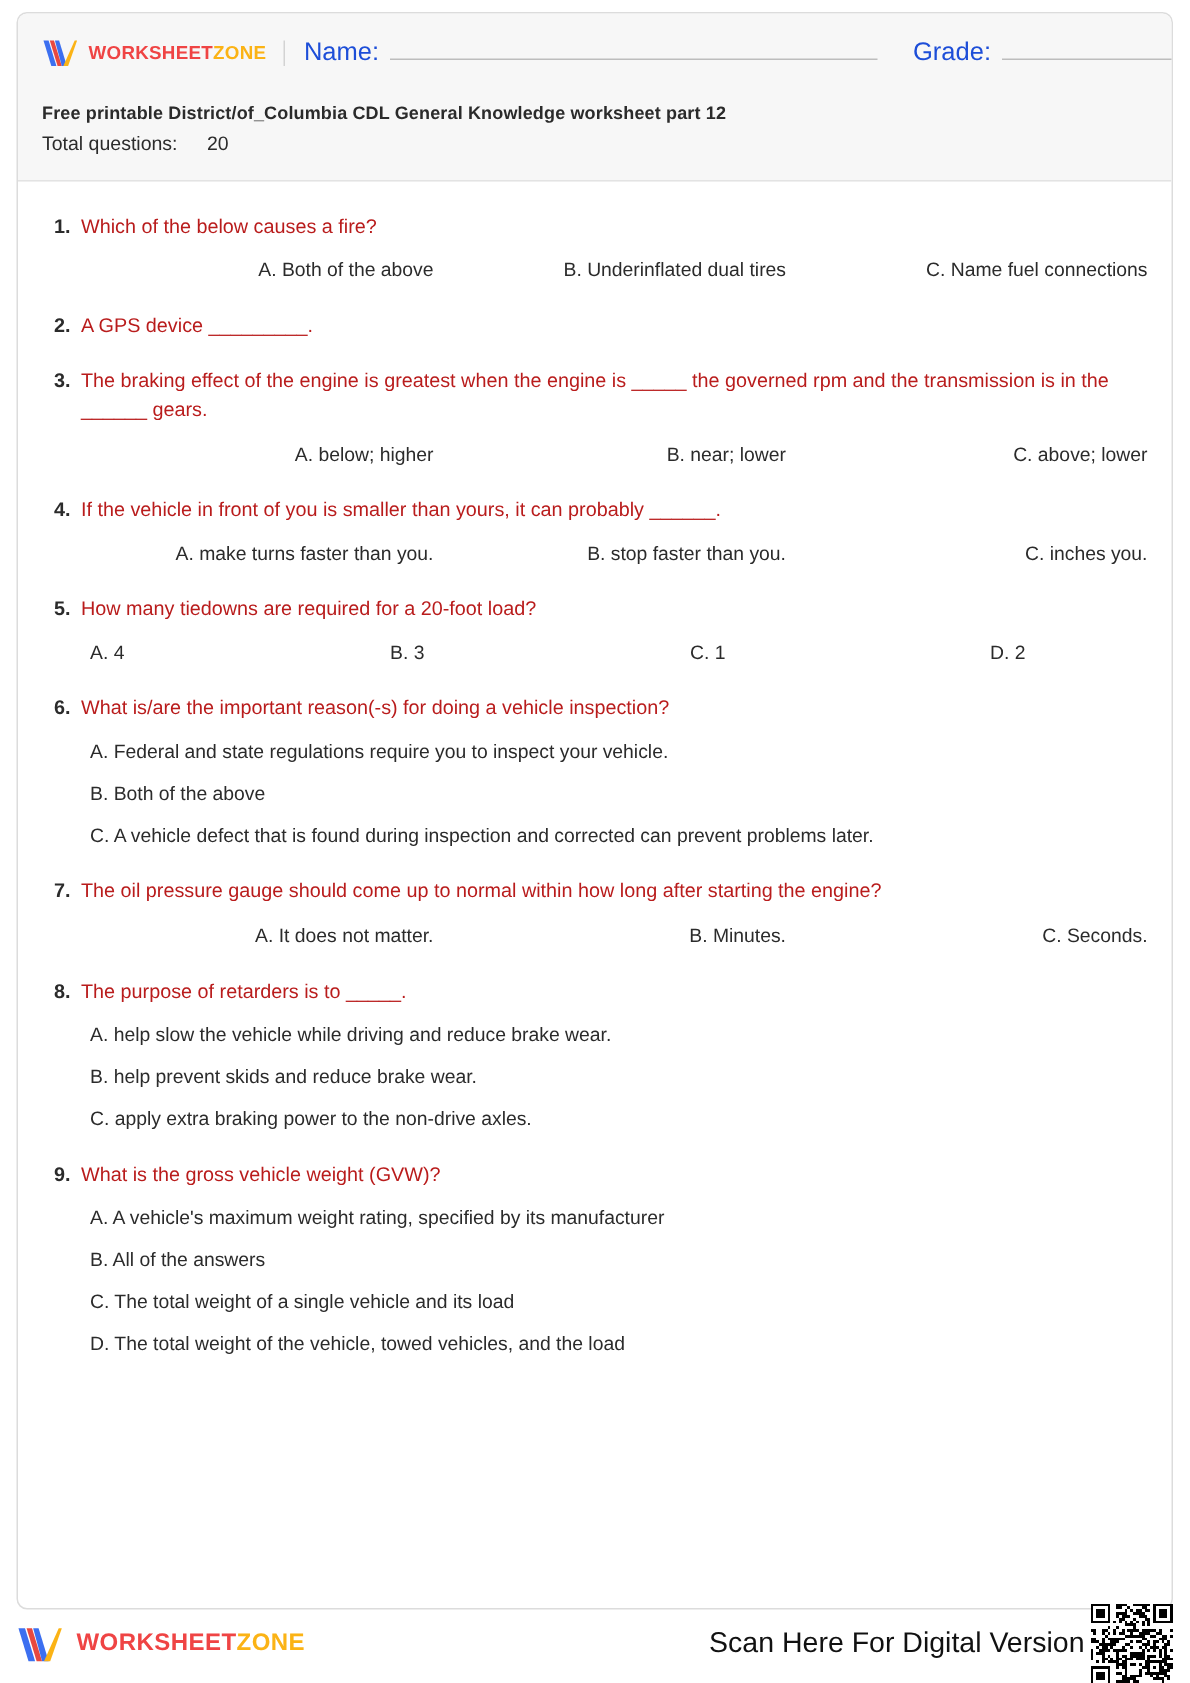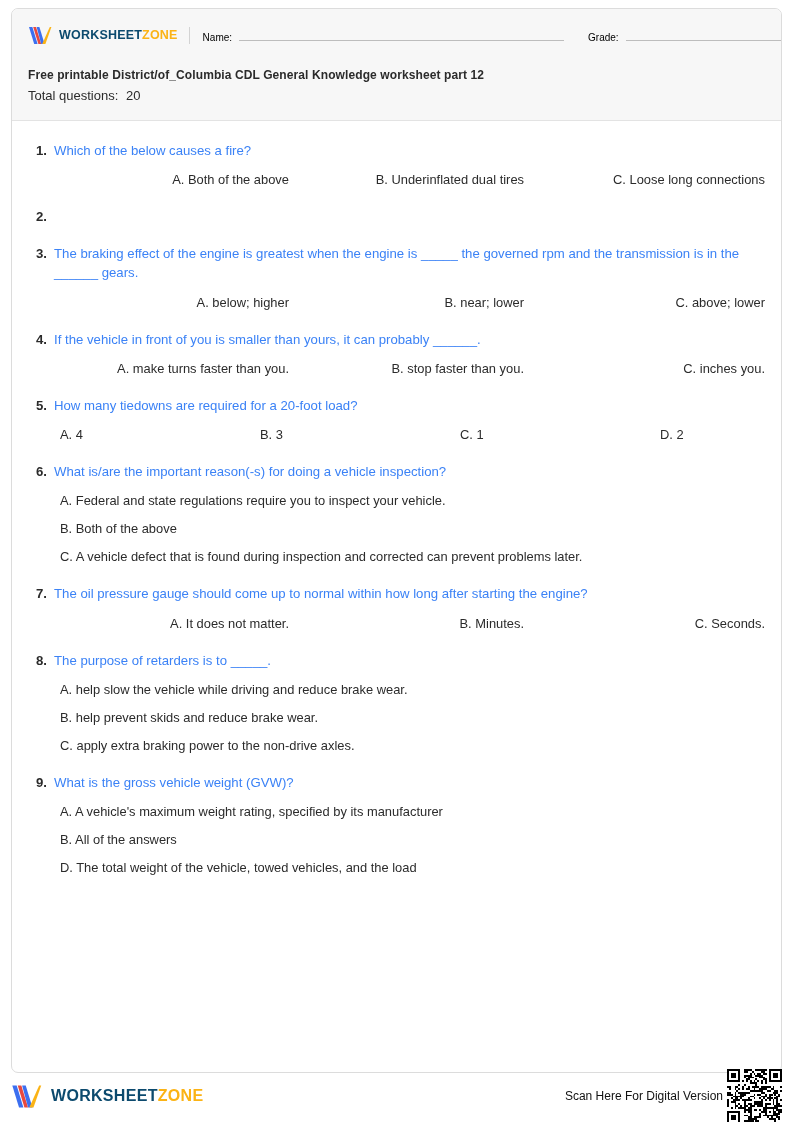--- a/index.html
+++ b/index.html
@@ -53,39 +53,39 @@
   }
 
   .brand-mark { display: block; }
 
   .brand-text {
     font-size: 12.5px;
     font-weight: bold;
     letter-spacing: 0.2px;
     white-space: nowrap;
   }
-  .brand-text .w { color: #0c4a6e; }
+  .brand-text .w { color: #ef4444; }
   .brand-text .z { color: #fbb315; }
 
   .brand-divider {
     width: 1px;
     height: 17px;
     background: #d3d3d3;
     margin: 0 13px 0 11px;
     flex: 0 0 auto;
   }
 
   .field {
     display: flex;
     align-items: baseline;
     flex: 0 0 auto;
   }
   .field-label {
-    font-size: 10px;
-    color: #000000;
+    font-size: 17px;
+    color: #1d4ed8;
     white-space: nowrap;
   }
   .field-line {
     border-bottom: 1px solid #bdbdbd;
     height: 13px;
     margin-left: 7px;
   }
   .field-name .field-line { width: 325px; }
   .field-grade { margin-left: 24px; }
   .field-grade .field-line { width: 179px; }
@@ -96,21 +96,21 @@
     font-weight: bold;
     color: #2b2b2b;
     letter-spacing: 0.1px;
   }
 
   .sheet-meta {
     margin-top: 6px;
     font-size: 13px;
     color: #2b2b2b;
   }
-  .sheet-meta .meta-value { margin-left: 4px; }
+  .sheet-meta .meta-value { margin-left: 16px; }
 
   
   .sheet-body {
     padding: 20px 16px 10px 16px;
   }
 
   .question {
     display: flex;
     align-items: flex-start;
     margin-bottom: 18px;
@@ -125,21 +125,21 @@
     padding-right: 7px;
     line-height: 1.45;
     color: #2b2b2b;
   }
 
   .q-body { flex: 1 1 auto; min-width: 0; }
 
   .q-text {
     font-size: 13.2px;
     line-height: 1.45;
-    color: #3b82f6;
+    color: #b91c1c;
   }
 
   .q-options {
     margin-top: 11px;
     display: grid;
     gap: 10px 0;
   }
   .q-options.cols-1 { grid-template-columns: 1fr; }
   .q-options.cols-2 { grid-template-columns: 359px 1fr; }
   .q-options.cols-3 { grid-template-columns: 235px 235px 1fr; text-align: right; }
@@ -176,21 +176,21 @@
     letter-spacing: 0.3px;
   }
 
   .footer-right {
     display: flex;
     align-items: center;
     gap: 4px;
   }
 
   .scan-text {
-    font-size: 12px;
+    font-size: 19px;
     color: #111111;
     white-space: nowrap;
   }
 
   .qr { display: block; }
 </style>
 </head>
 <body>
 
 <div class="page">
@@ -235,27 +235,28 @@
     </div>
 
     <div class="sheet-body" id="questions-container">
         <div class="question">
           <div class="q-num">1.</div>
           <div class="q-body">
             <div class="q-text">Which of the below causes a fire?</div>
             <div class="q-options cols-3">
               <div class="q-option">A. Both of the above</div>
               <div class="q-option">B. Underinflated dual tires</div>
-              <div class="q-option">C. Loose long connections</div>
+              <div class="q-option">C. Name fuel connections</div>
             </div>
           </div>
         </div>
         <div class="question">
           <div class="q-num">2.</div>
           <div class="q-body">
+            <div class="q-text">A GPS device _________.</div>
           </div>
         </div>
         <div class="question">
           <div class="q-num">3.</div>
           <div class="q-body">
             <div class="q-text">The braking effect of the engine is greatest when the engine is _____ the governed rpm and the transmission is in the ______ gears.</div>
             <div class="q-options cols-3">
               <div class="q-option">A. below; higher</div>
               <div class="q-option">B. near; lower</div>
               <div class="q-option">C. above; lower</div>
@@ -318,20 +319,21 @@
             </div>
           </div>
         </div>
         <div class="question">
           <div class="q-num">9.</div>
           <div class="q-body">
             <div class="q-text">What is the gross vehicle weight (GVW)?</div>
             <div class="q-options cols-1">
               <div class="q-option">A. A vehicle's maximum weight rating, specified by its manufacturer</div>
               <div class="q-option">B. All of the answers</div>
+              <div class="q-option">C. The total weight of a single vehicle and its load</div>
               <div class="q-option">D. The total weight of the vehicle, towed vehicles, and the load</div>
             </div>
           </div>
         </div>
       </div>
 
   </div>
 
   <div class="sheet-footer">
 

